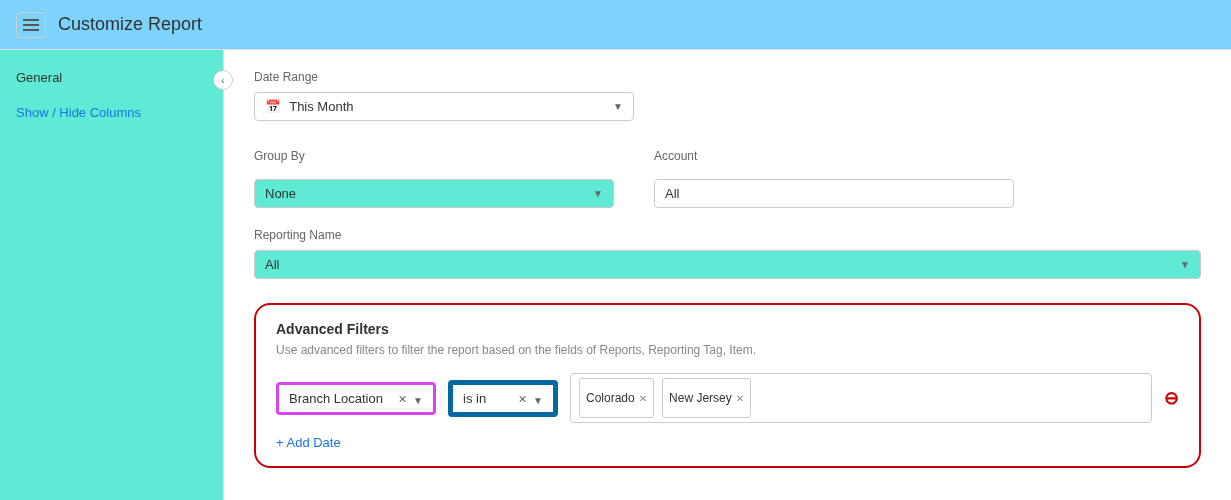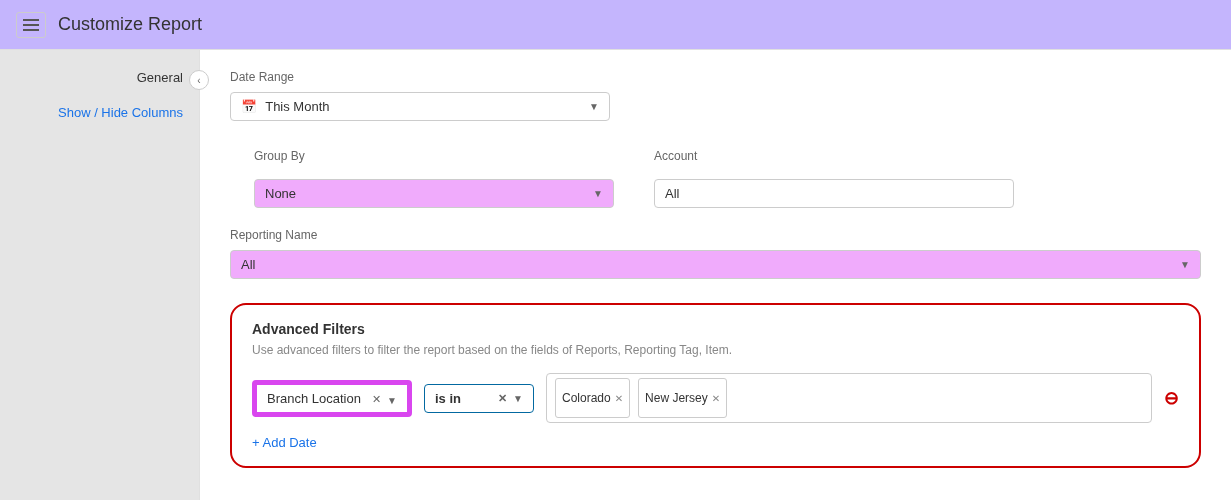--- a/index.html
+++ b/index.html
@@ -1,74 +1,74 @@
 <!DOCTYPE html>
 <html><head>
   <meta charset="utf-8">
   <style>
     * { box-sizing: border-box; margin: 0; padding: 0; }
     body { font-family: -apple-system, BlinkMacSystemFont, 'Segoe UI', sans-serif; font-size: 13px; color: #333; background: #fff; height: 500px; overflow: hidden; }
 
     .app-container { display: flex; flex-direction: column; height: 500px; }
 
     
-    .header { display: flex; align-items: center; padding: 0 16px; height: 50px; border-bottom: 1px solid #e0e0e0; background: #c4b5fd; gap: 12px; }
+    .header { display: flex; align-items: center; padding: 0 16px; height: 50px; border-bottom: 1px solid #e0e0e0; background: #7dd3fc; gap: 12px; }
     .hamburger-icon { display: flex; flex-direction: column; gap: 3px; cursor: pointer; padding: 6px; border: 1px solid #ccc; border-radius: 3px; }
     .hamburger-icon span { display: block; width: 16px; height: 2px; background: #555; }
     .header-title { font-size: 18px; font-weight: 500; color: #333; }
 
     
     .body { display: flex; flex: 1; overflow: hidden; }
 
     
-    .sidebar { width: 200px; border-right: 1px solid #e0e0e0; background: #e5e5e5; padding-top: 10px; flex-shrink: 0; position: relative; text-align: right; }
+    .sidebar { width: 224px; border-right: 1px solid #e0e0e0; background: #5eead4; padding-top: 10px; flex-shrink: 0; position: relative; }
     .sidebar-item { padding: 10px 16px; font-size: 13px; cursor: pointer; color: #333; }
     .sidebar-item.active { color: #333; font-weight: 500; }
     .sidebar-item.link { color: #1a73e8; }
     .sidebar-collapse { position: absolute; right: -10px; top: 20px; width: 20px; height: 20px; background: #fff; border: 1px solid #ccc; border-radius: 50%; display: flex; align-items: center; justify-content: center; cursor: pointer; font-size: 10px; color: #666; }
 
     
     .main-content { flex: 1; padding: 20px 30px; overflow-y: auto; background: #fff; }
 
     .section-label { font-size: 12px; color: #666; margin-bottom: 8px; font-weight: 500; }
 
     
     .date-range-section { margin-bottom: 28px; }
     .select-dropdown { display: flex; align-items: center; border: 1px solid #ccc; border-radius: 4px; padding: 6px 10px; background: #fff; cursor: pointer; min-width: 200px; gap: 8px; }
     .select-dropdown .cal-icon { color: #666; font-size: 13px; }
     .select-dropdown .label { flex: 1; font-size: 13px; color: #333; }
     .select-dropdown .arrow { color: #666; font-size: 10px; }
 
     
     .two-col { display: flex; gap: 40px; margin-bottom: 20px; }
     .form-group { display: flex; flex-direction: column; gap: 8px; }
-    .form-group.wide { min-width: 360px; margin-left: 24px; }
+    .form-group.wide { min-width: 360px; }
     .form-group.account { min-width: 360px; }
 
-    .select-box { display: flex; align-items: center; border: 1px solid #ccc; border-radius: 4px; padding: 6px 10px; background: #f0abfc; cursor: pointer; gap: 4px; }
+    .select-box { display: flex; align-items: center; border: 1px solid #ccc; border-radius: 4px; padding: 6px 10px; background: #5eead4; cursor: pointer; gap: 4px; }
     .select-box .label { flex: 1; font-size: 13px; color: #333; }
     .select-box .arrow { color: #666; font-size: 10px; }
 
     .input-box { border: 1px solid #ccc; border-radius: 4px; padding: 6px 10px; font-size: 13px; color: #333; background: #fff; }
 
     
     .warehouse-section { margin-bottom: 24px; }
 
     
     .advanced-filters { border: 2px solid #cc0000; border-radius: 16px; padding: 16px 20px; margin-top: 6px; }
     .af-title { font-size: 14px; font-weight: 600; color: #333; margin-bottom: 6px; }
     .af-desc { font-size: 12px; color: #888; margin-bottom: 16px; }
     .af-row { display: flex; align-items: center; gap: 12px; margin-bottom: 12px; }
 
-    .af-field-select { display: flex; align-items: flex-end; border: 5px solid #d946ef; border-radius: 4px; padding: 6px 10px; background: #fff; cursor: pointer; min-width: 160px; gap: 4px; }
+    .af-field-select { display: flex; align-items: flex-end; border: 3px solid #d946ef; border-radius: 4px; padding: 6px 10px; background: #fff; cursor: pointer; min-width: 160px; gap: 4px; }
     .af-field-select .label { flex: 1; font-size: 13px; color: #333; }
     .af-field-select .x { font-size: 11px; color: #666; margin-right: 2px; }
     .af-field-select .arrow { font-size: 10px; color: #666; }
 
-    .af-condition-select { display: flex; align-items: center; border: 1px solid #0369a1; border-radius: 4px; padding: 6px 10px; background: #fff; cursor: pointer; min-width: 110px; gap: 4px; font-weight: bold; }
+    .af-condition-select { display: flex; align-items: flex-end; border: 5px solid #0369a1; border-radius: 4px; padding: 6px 10px; background: #fff; cursor: pointer; min-width: 110px; gap: 4px; }
     .af-condition-select .label { flex: 1; font-size: 13px; color: #333; }
     .af-condition-select .x { font-size: 11px; color: #666; margin-right: 2px; }
     .af-condition-select .arrow { font-size: 10px; color: #666; }
 
     .af-values { display: flex; align-items: center; border: 1px solid #ccc; border-radius: 4px; padding: 4px 8px; background: #fff; flex: 1; gap: 8px; min-height: 34px; }
     .af-tag { display: flex; align-items: center; background: #fff; border: 1px solid #ccc; border-radius: 3px; padding: 12px 6px; font-size: 12px; color: #333; gap: 4px; }
     .af-tag .x-btn { color: #888; cursor: pointer; font-size: 10px; }
 
     .remove-btn { color: #cc0000; cursor: pointer; font-size: 18px; font-weight: bold; }
 

